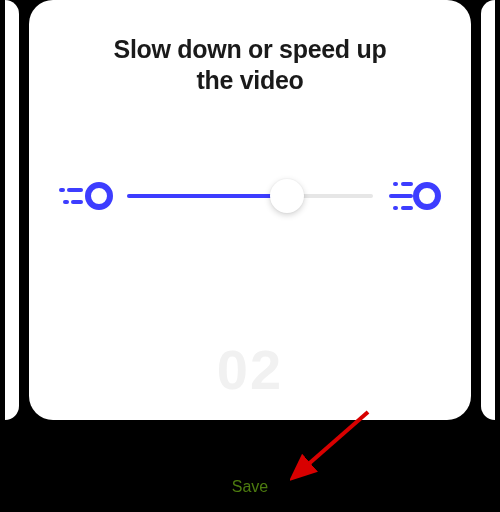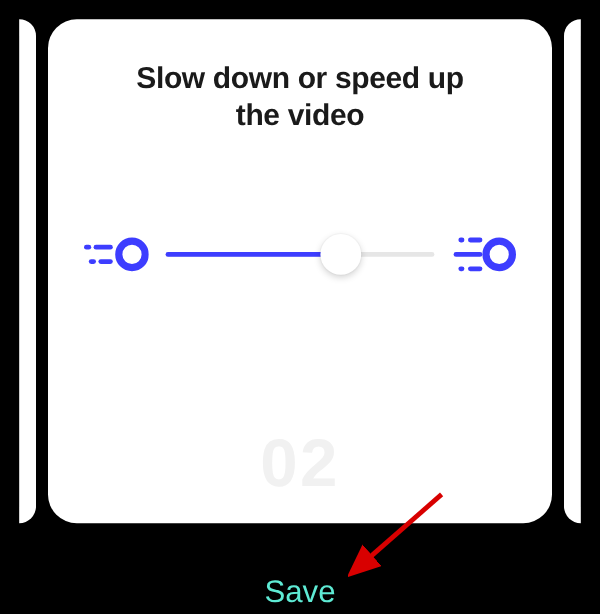--- a/index.html
+++ b/index.html
@@ -13,21 +13,21 @@
       background: #000;
       font-family: -apple-system, BlinkMacSystemFont, 'Segoe UI', Arial, sans-serif;
       overflow: hidden;
       position: relative;
     }
     .carousel-container {
       display: flex;
       align-items: flex-start;
       justify-content: center;
       gap: 10px;
-      padding: 16px;
+      padding: 0;
       height: 440px;
     }
     .card-edge {
       width: 14px;
       height: 420px;
       background: #fff;
       border-radius: 0 20px 20px 0;
       flex-shrink: 0;
       margin-top: 0;
     }
@@ -114,22 +114,22 @@
       left: 0;
       width: 100%;
       height: 72px;
       background: #000;
       display: flex;
       align-items: flex-start;
       justify-content: center;
       padding-top: 38px;
     }
     .save-button {
-      color: #5eead4;
-      font-size: 26px;
+      color: #4d7c0f;
+      font-size: 16px;
       font-weight: 500;
       background: transparent;
       border: none;
       cursor: pointer;
     }
     .arrow {
       position: absolute;
       left: 290px;
       top: 402px;
       pointer-events: none;

